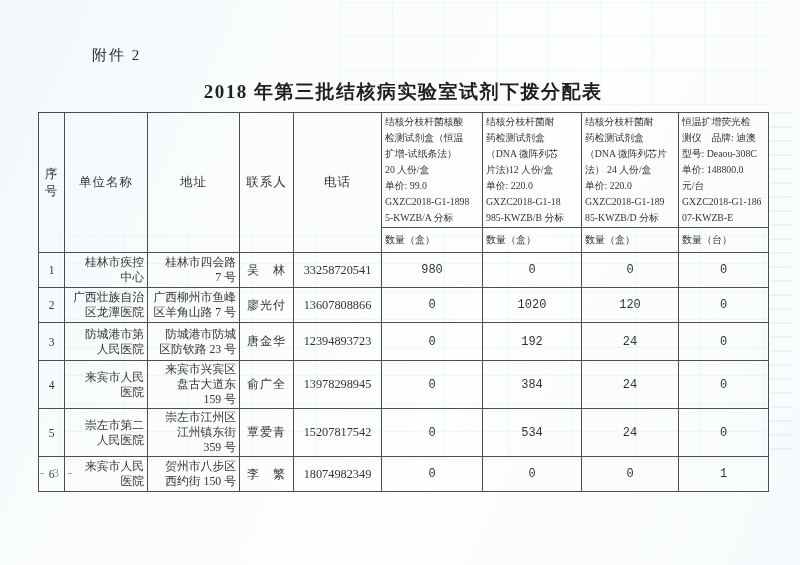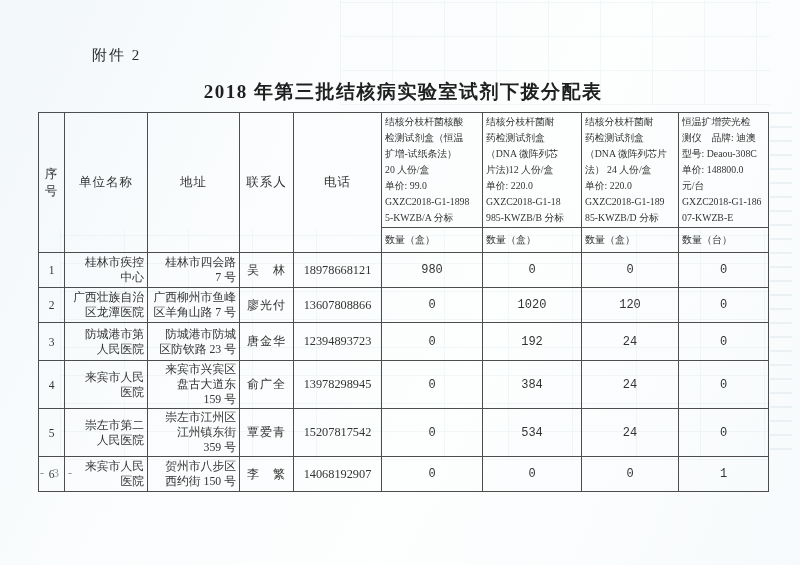--- a/index.html
+++ b/index.html
@@ -144,21 +144,21 @@
       </tr>
     </thead>
     <tbody>
       <tr class="r1">
         <td class="no">1</td>
         <td class="unit">桂林市疾控
 中心</td>
         <td class="addr">桂林市四会路
 7 号</td>
         <td class="contact">吴　林</td>
-        <td class="phone">18978668121</td>
+        <td class="phone">33258720541</td>
         <td class="q">980</td>
         <td class="q">0</td>
         <td class="q">0</td>
         <td class="q">0</td>
       </tr>
       <tr class="r2">
         <td class="no">2</td>
         <td class="unit">广西壮族自治
 区龙潭医院</td>
         <td class="addr">广西柳州市鱼峰
@@ -211,21 +211,21 @@
         <td class="q">24</td>
         <td class="q">0</td>
       </tr>
       <tr class="r6">
         <td class="no">6</td>
         <td class="unit">来宾市人民
 医院</td>
         <td class="addr">贺州市八步区
 西约街 150 号</td>
         <td class="contact">李　繁</td>
-        <td class="phone">14068192907</td>
+        <td class="phone">18074982349</td>
         <td class="q">0</td>
         <td class="q">0</td>
         <td class="q">0</td>
         <td class="q">1</td>
       </tr>
     </tbody>
   </table>
 
   <div class="pageno">- 3 -</div>
 

